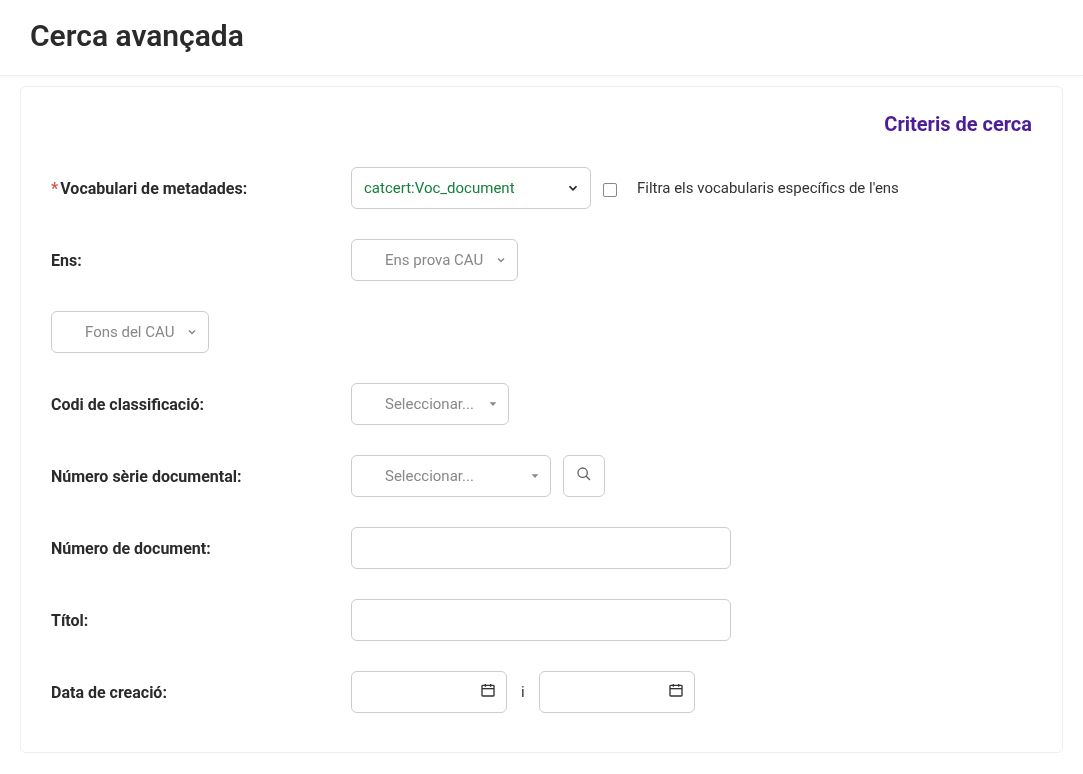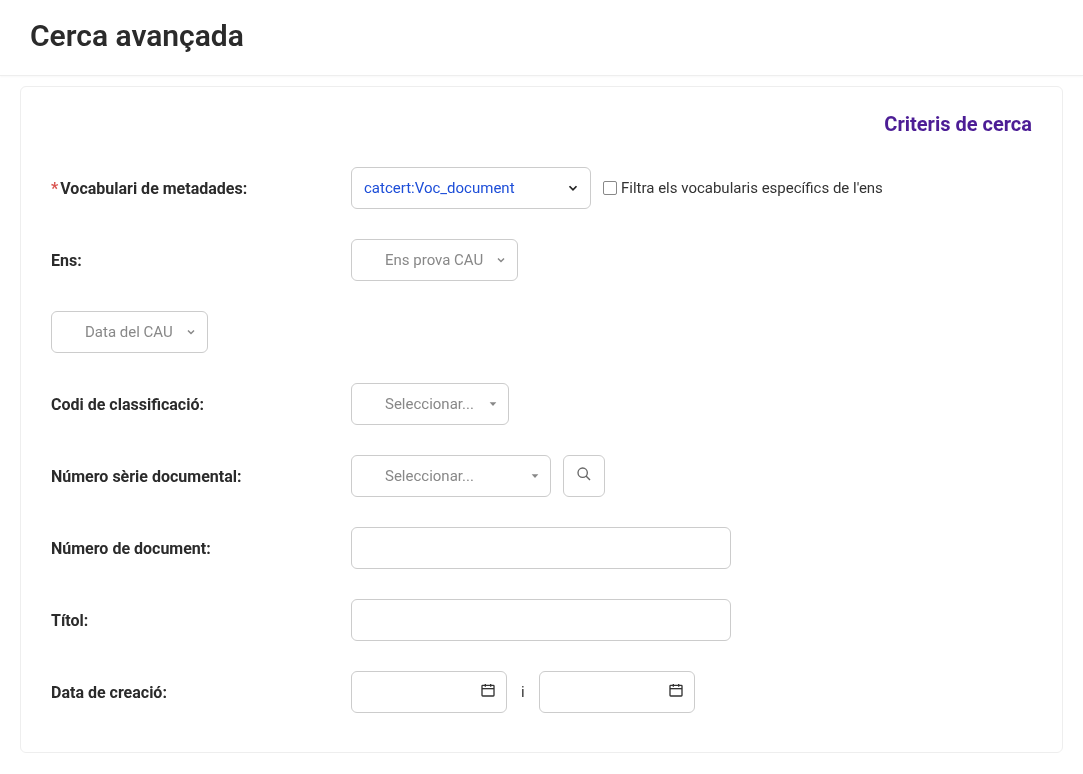--- a/index.html
+++ b/index.html
@@ -58,21 +58,21 @@
     display: flex;
     align-items: center;
     gap: 12px;
     flex-wrap: wrap;
   }
   .select, .input, .date-input {
     border: 1px solid #ccc;
     border-radius: 6px;
     background: #fff;
     font-size: 15px;
-    color: #1d4ed8;
+    color: #15803d;
     height: 42px;
     padding: 0 12px;
     display: flex;
     align-items: center;
     position: relative;
   }
   .select {
     padding-right: 34px;
     cursor: pointer;
   }
@@ -118,22 +118,22 @@
     top: 50%;
     transform: translateY(-50%);
   }
   .sep-i {
     font-size: 15px;
     color: #333;
     padding: 0 2px;
   }
   .check-row {
     display: flex;
-    align-items: center;
-    gap: 4px;
+    align-items: flex-end;
+    gap: 20px;
   }
   .checkbox {
     width: 14px;
     height: 14px;
     border: 1px solid #888;
     border-radius: 2px;
     background: #fff;
     cursor: pointer;
   }
   .check-label {
@@ -182,21 +182,21 @@
               <polyline points="6 9 12 15 18 9"></polyline>
             </svg>
         </span>
       </div>
     </div>
   </div>
 
   <div class="form-row">
     <div class="control-col">
       <div class="select w-fons disabled-look">
-        <span>Data del CAU</span>
+        <span>Fons del CAU</span>
         <span class="chev">
           <svg width="12" height="12" viewBox="0 0 24 24" fill="none" stroke="#888" stroke-width="3">
               <polyline points="6 9 12 15 18 9"></polyline>
             </svg>
         </span>
       </div>
     </div>
   </div>
 
 

